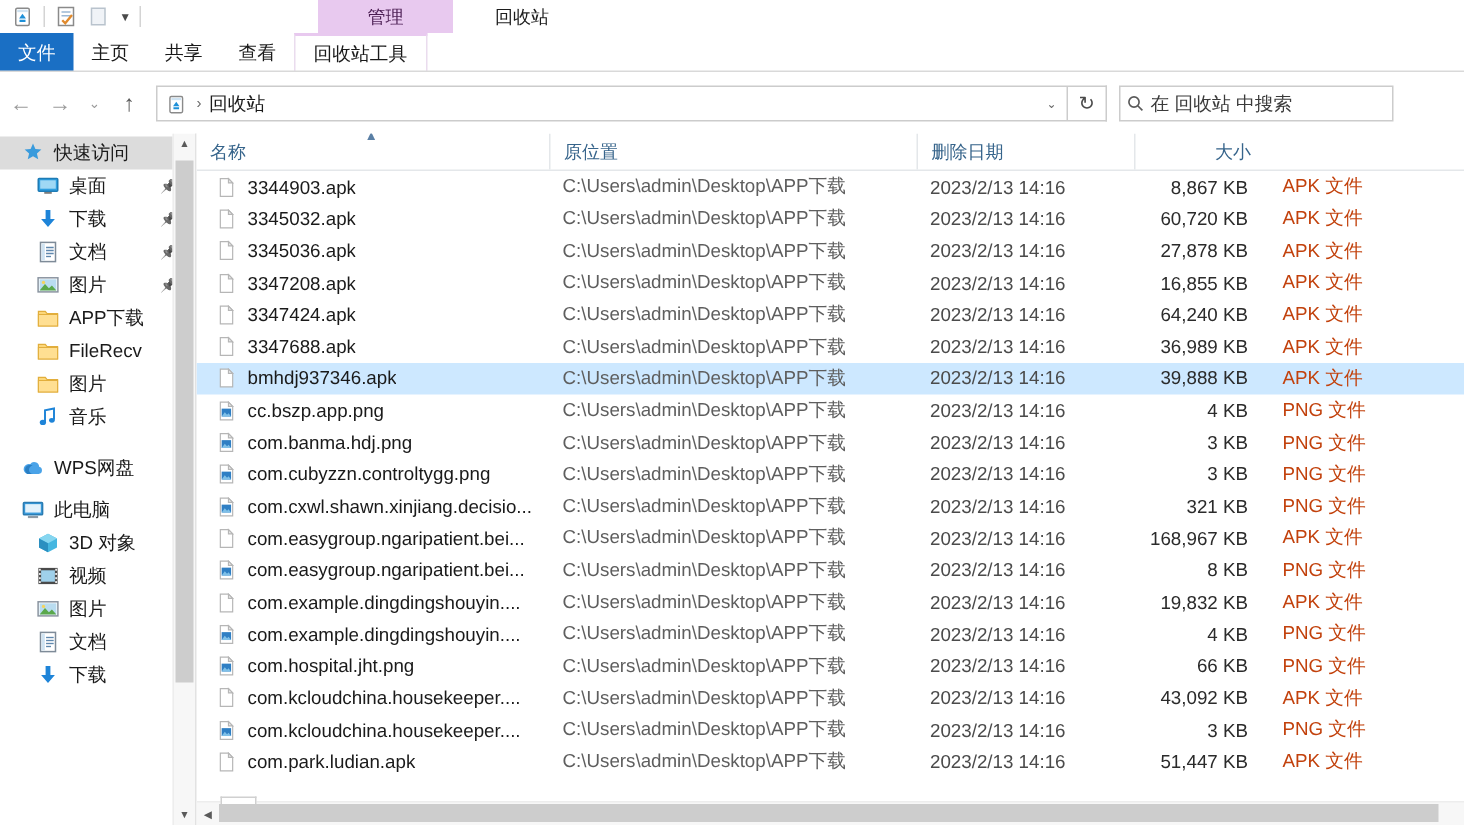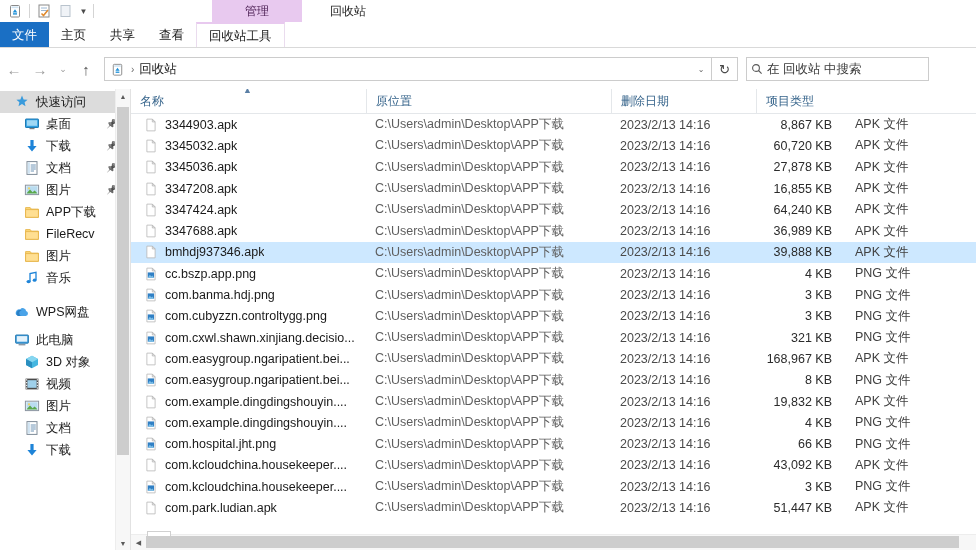--- a/index.html
+++ b/index.html
@@ -337,21 +337,21 @@
     padding-left: 9px;
   }
   .cell.name {
     display: flex;
     align-items: center;
     padding-left: 13px;
   }
   .cell.origin { color: #5e5e5e; }
   .cell.date  { color: #4b4b4b; }
   .cell.size  { text-align: right; padding-left: 0; padding-right: 14px; color: #2b2b2b; }
-  .cell.type  { color: #404040; }
+  .cell.type  { color: #c2410c; }
   .fname { overflow: hidden; text-overflow: ellipsis; white-space: nowrap; }
 
   .ficon { width: 14px; height: 16px; margin-right: 7px; flex: 0 0 14px; }
 
   
   .hscroll {
     position: absolute;
     left: 0; bottom: 0;
     width: 100%;
     height: 15px;
@@ -656,22 +656,22 @@
           <div class="colh" style="width: 235px; flex: 0 0 235px;">
             <span>名称</span>
             <span class="sort-caret">▲</span>
           </div>
           <div class="colh" style="width: 245px; flex: 0 0 245px;">
             <span>原位置</span>
           </div>
           <div class="colh" style="width: 145px; flex: 0 0 145px;">
             <span>删除日期</span>
           </div>
-          <div class="colh" style="width: 110px; flex: 0 0 110px;">
-            <span>项目类型</span>
+          <div class="colh num" style="width: 90px; flex: 0 0 90px;">
+            <span>大小</span>
           </div>
         </div>
       <div class="rows" id="rows">
           <div class="row">
             <div class="cell name" style="width: 235px; flex: 0 0 235px;">
               <span class="ficon"><svg width="14" height="16" viewBox="0 0 16 16">
                   <path d="M3.3 1.3 h6.2 l3.2 3.2 v10.2 h-9.4 z" fill="#ffffff" stroke="#b6b6b6" stroke-width="0.9"></path>
                   <path d="M9.5 1.3 v3.2 h3.2 z" fill="#ebebeb" stroke="#b6b6b6" stroke-width="0.9"></path>
                 </svg></span>
               <span class="fname">3344903.apk</span>

